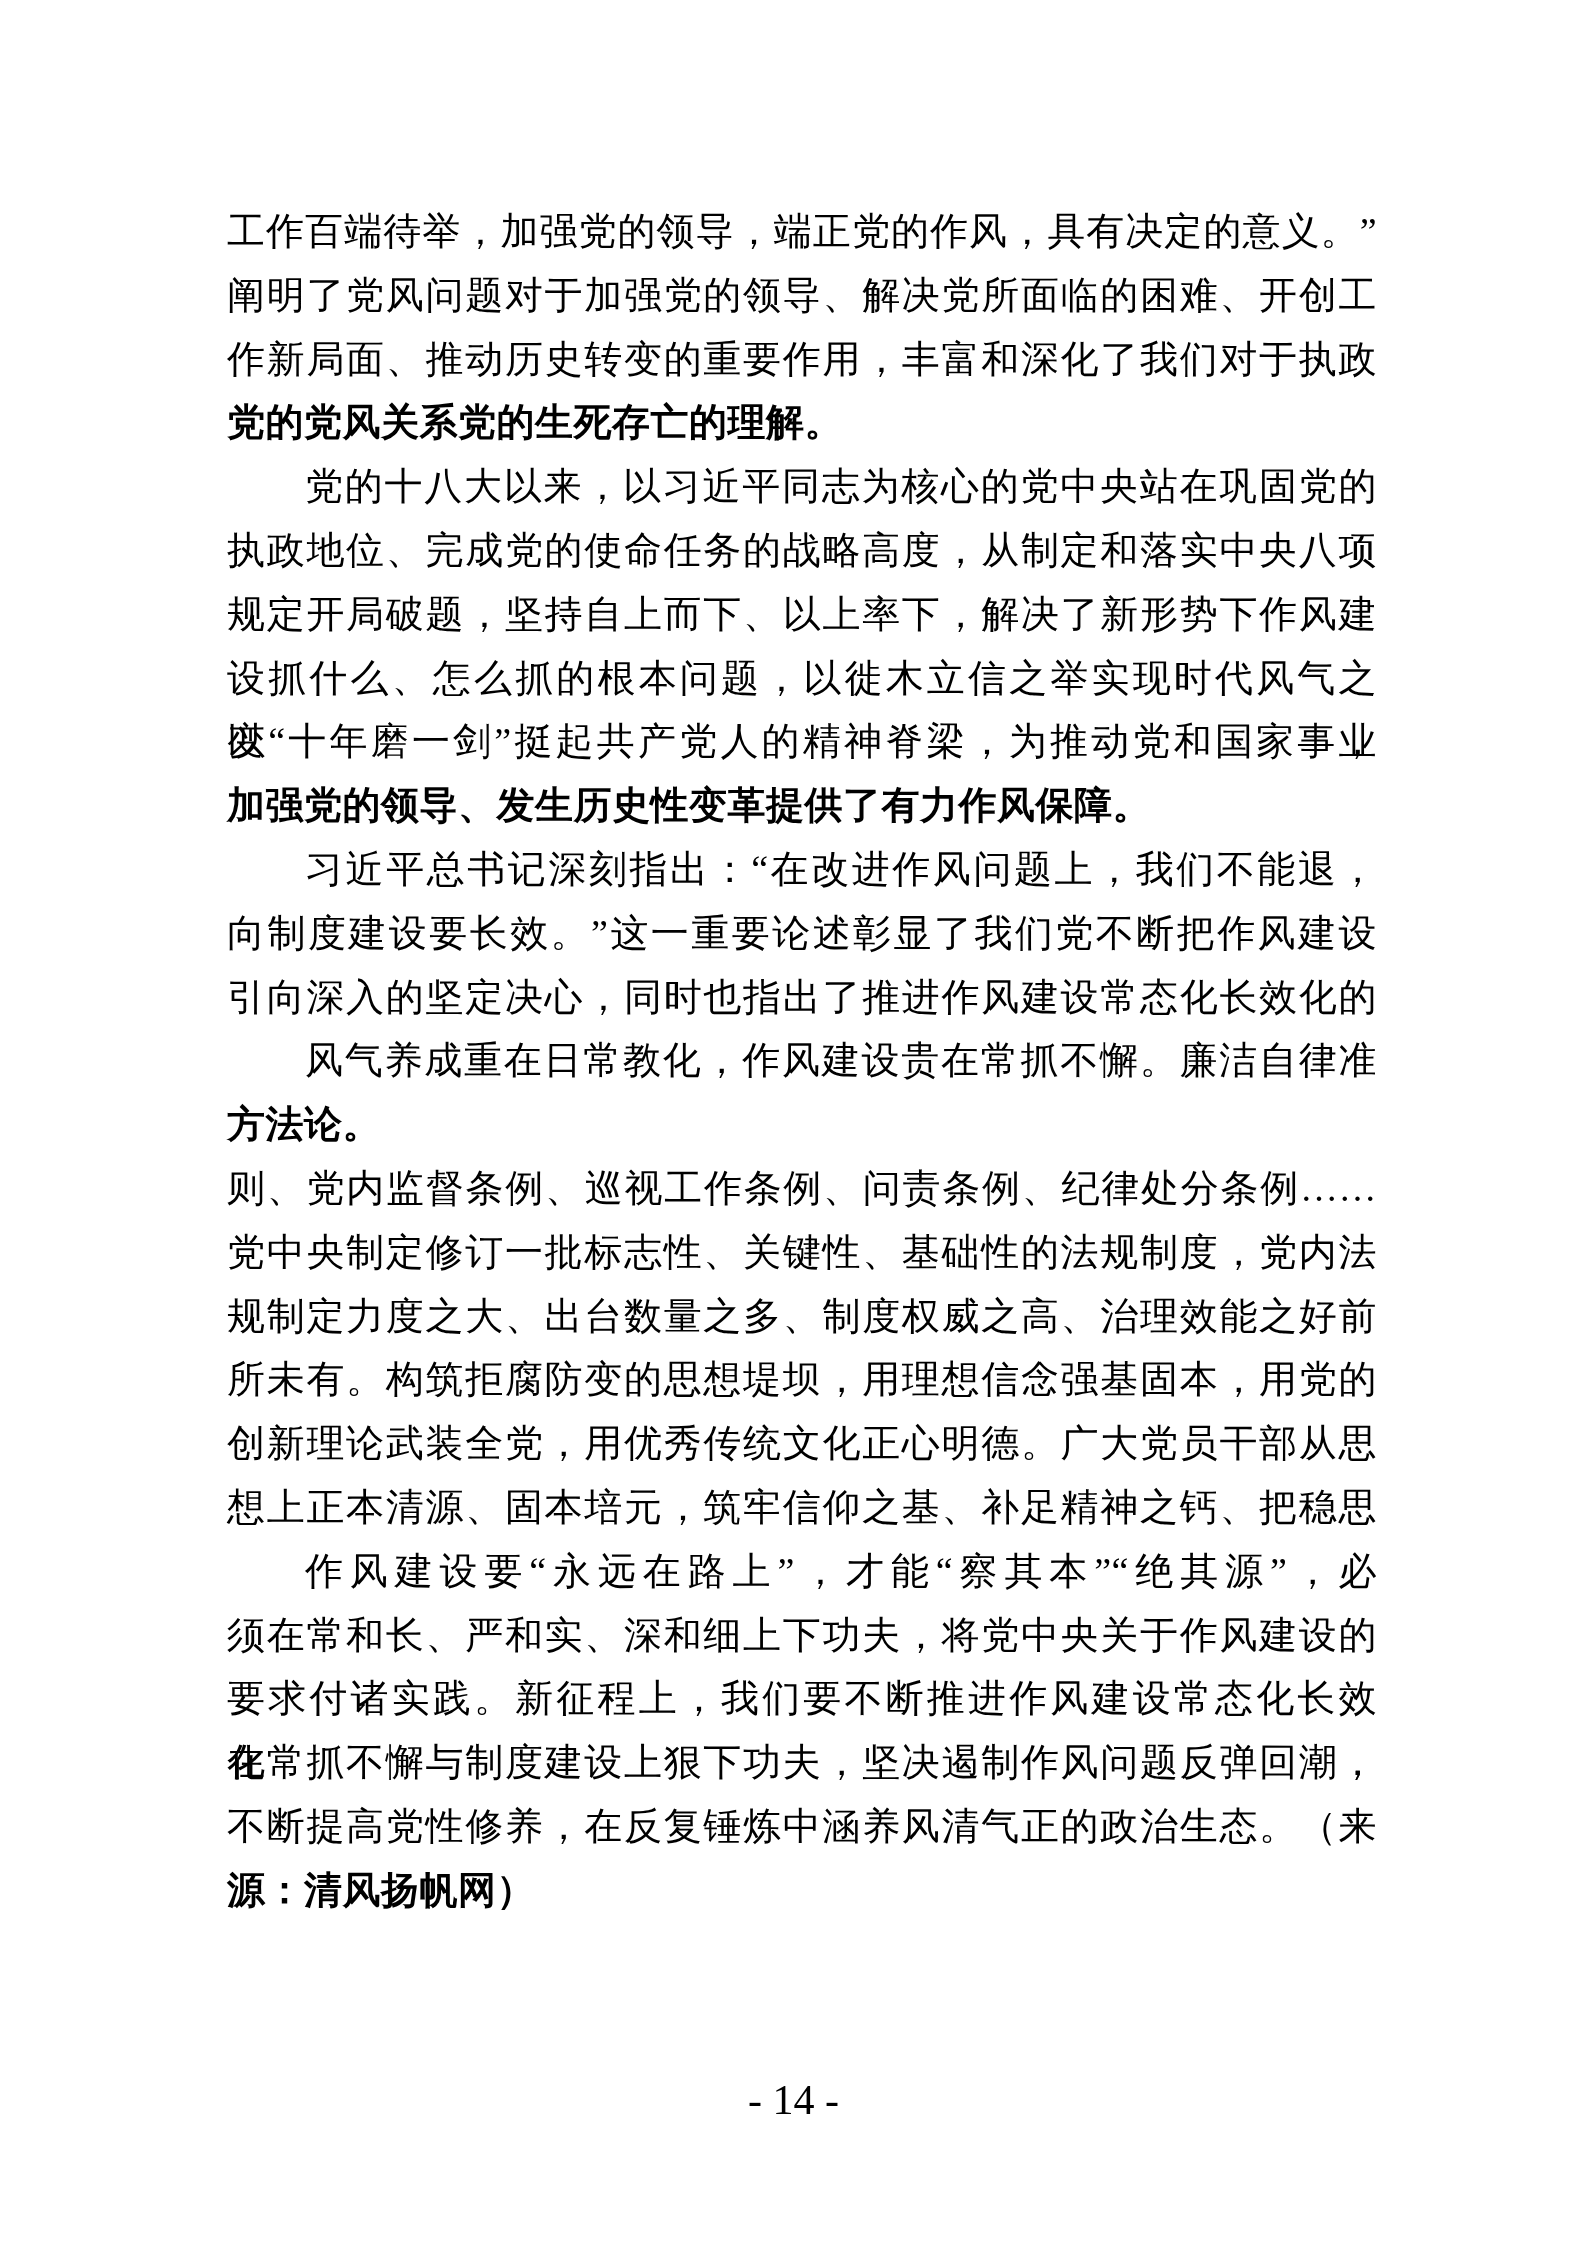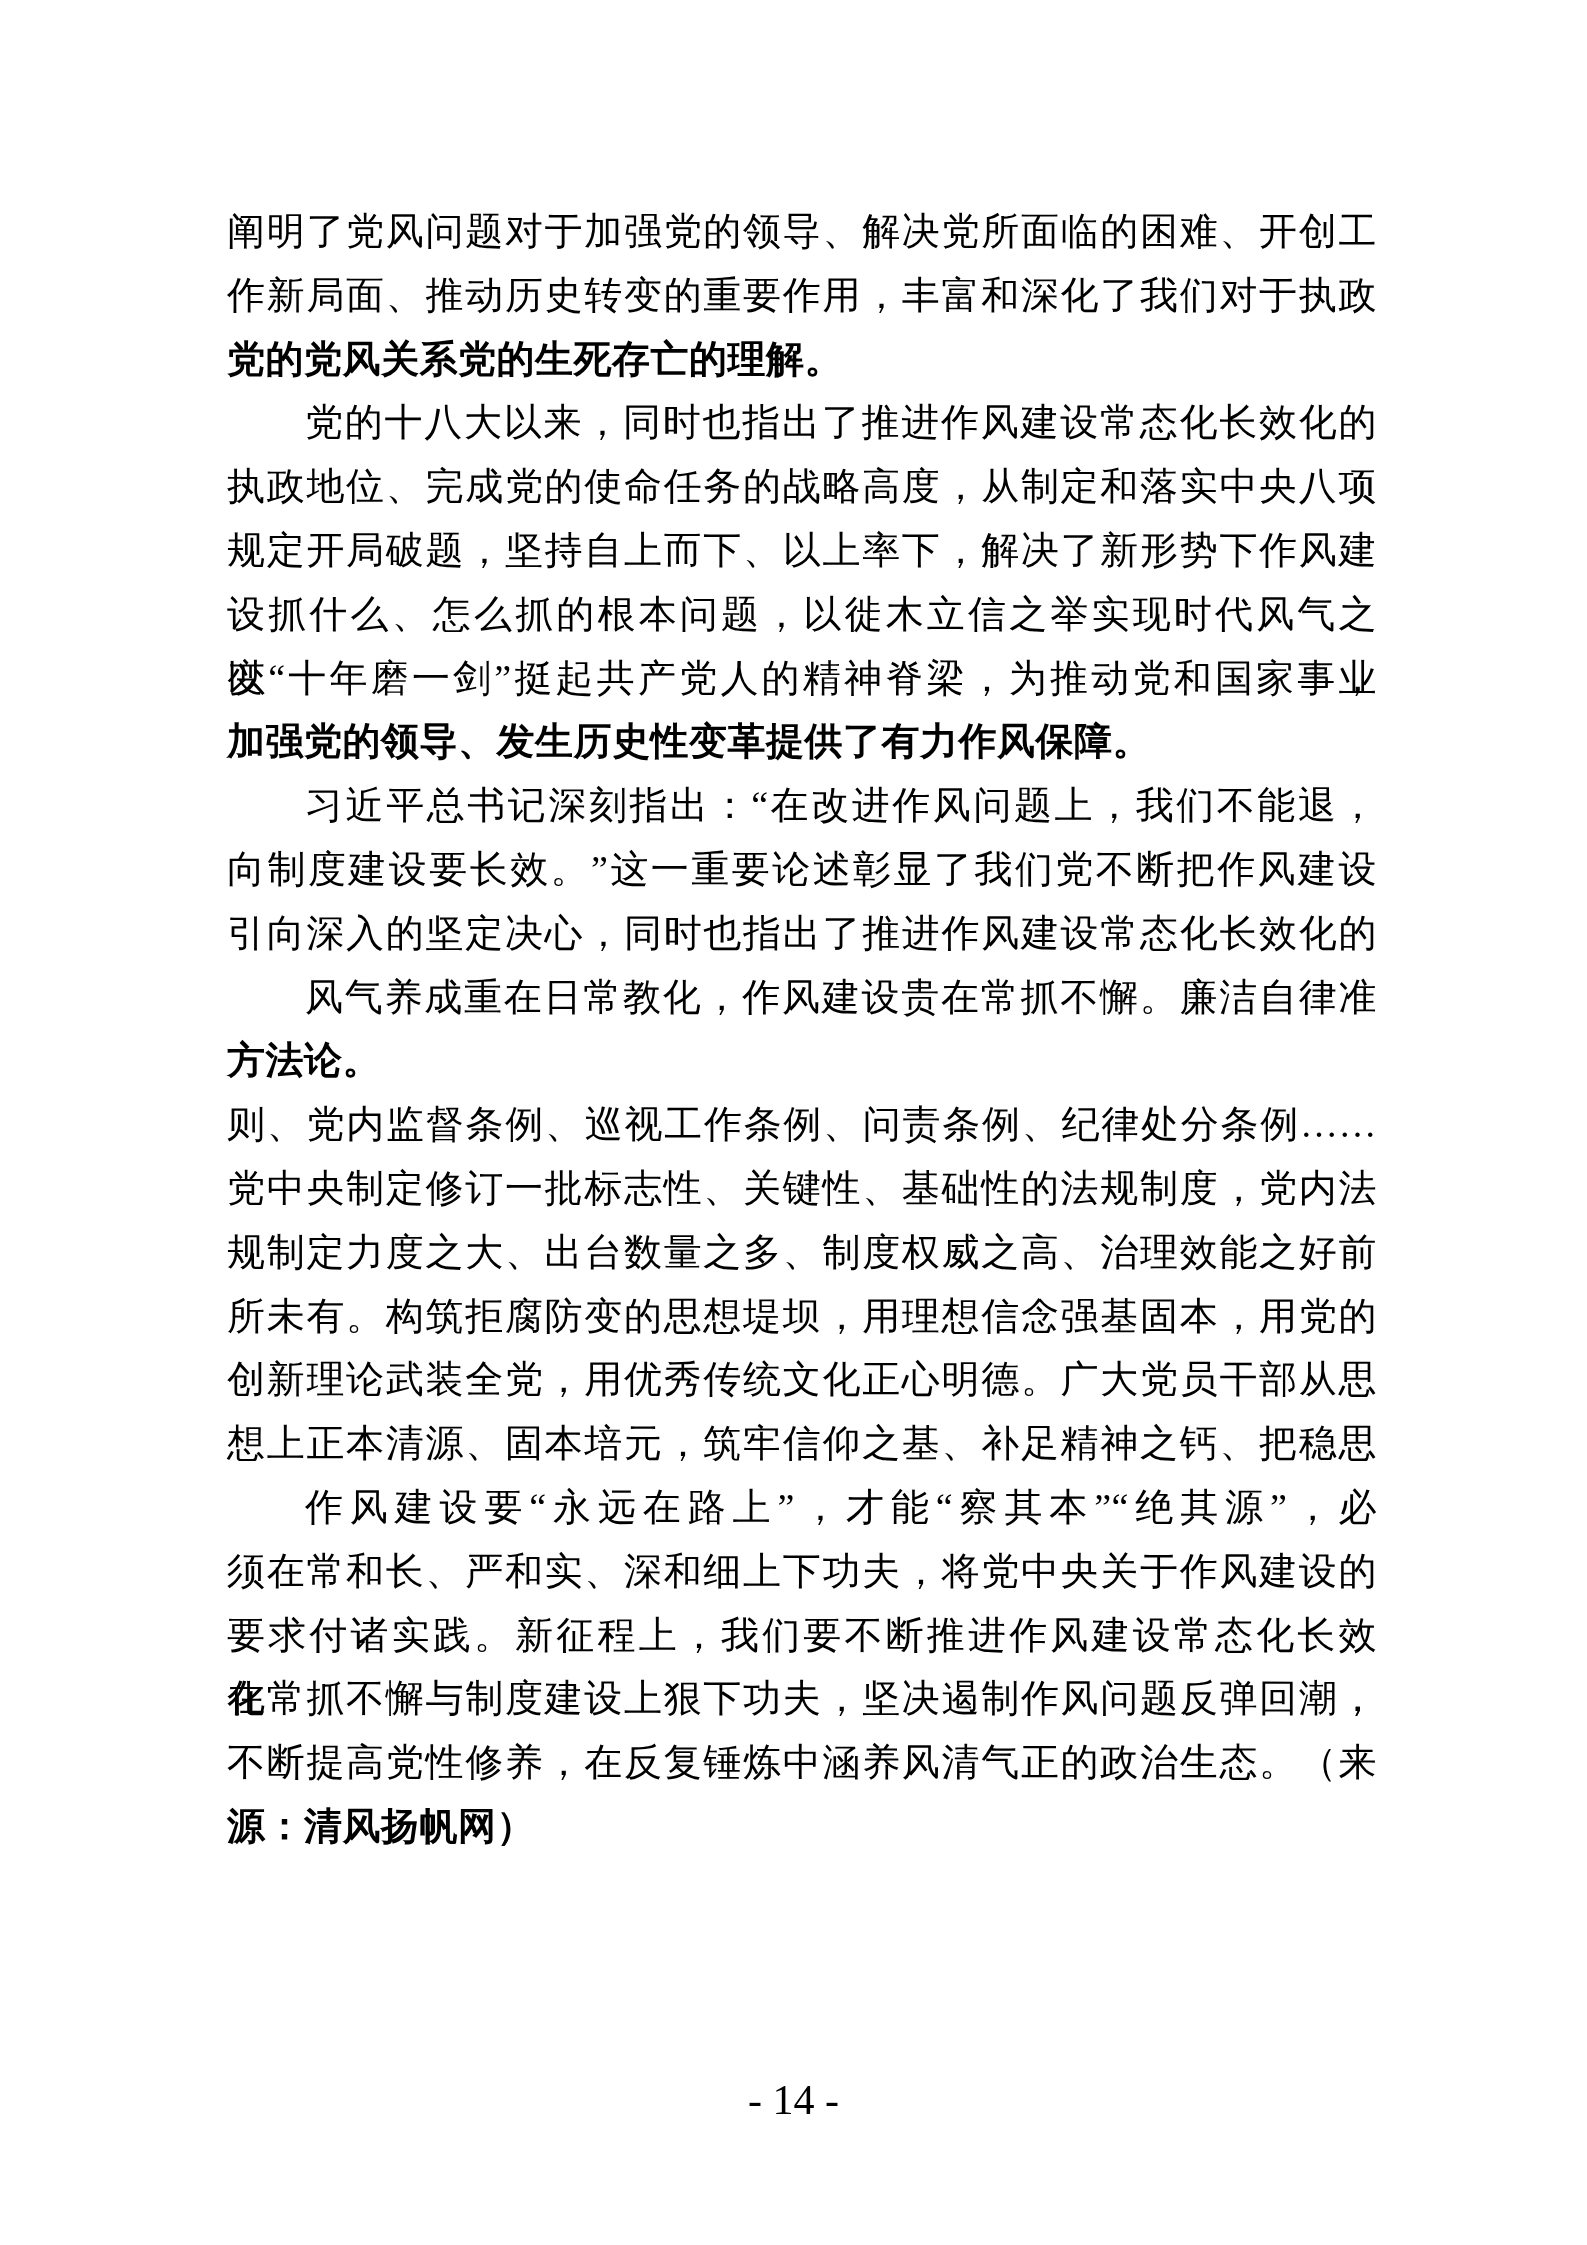--- a/index.html
+++ b/index.html
@@ -49,24 +49,25 @@
     line-height: 44px;
     color: #000000;
     font-family: "Liberation Serif", "DejaVu Serif", serif;
   }
 </style>
 </head>
 <body>
 
 <div class="page">
   <div class="doc" id="doc">
+      <div class="line">工作百端待举，加强党的领导，端正党的作风，具有决定的意义。”</div>
       <div class="line">阐明了党风问题对于加强党的领导、解决党所面临的困难、开创工</div>
       <div class="line">作新局面、推动历史转变的重要作用，丰富和深化了我们对于执政</div>
       <div class="line end">党的党风关系党的生死存亡的理解。</div>
-      <div class="line indent">党的十八大以来，同时也指出了推进作风建设常态化长效化的</div>
+      <div class="line indent">党的十八大以来，以习近平同志为核心的党中央站在巩固党的</div>
       <div class="line">执政地位、完成党的使命任务的战略高度，从制定和落实中央八项</div>
       <div class="line">规定开局破题，坚持自上而下、以上率下，解决了新形势下作风建</div>
       <div class="line">设抓什么、怎么抓的根本问题，以徙木立信之举实现时代风气之变，</div>
       <div class="line">以“十年磨一剑”挺起共产党人的精神脊梁，为推动党和国家事业</div>
       <div class="line end">加强党的领导、发生历史性变革提供了有力作风保障。</div>
       <div class="line indent">习近平总书记深刻指出：“在改进作风问题上，我们不能退，</div>
       <div class="line">向制度建设要长效。”这一重要论述彰显了我们党不断把作风建设</div>
       <div class="line">引向深入的坚定决心，同时也指出了推进作风建设常态化长效化的</div>
       <div class="line indent">风气养成重在日常教化，作风建设贵在常抓不懈。廉洁自律准</div>
       <div class="line end">方法论。</div>

